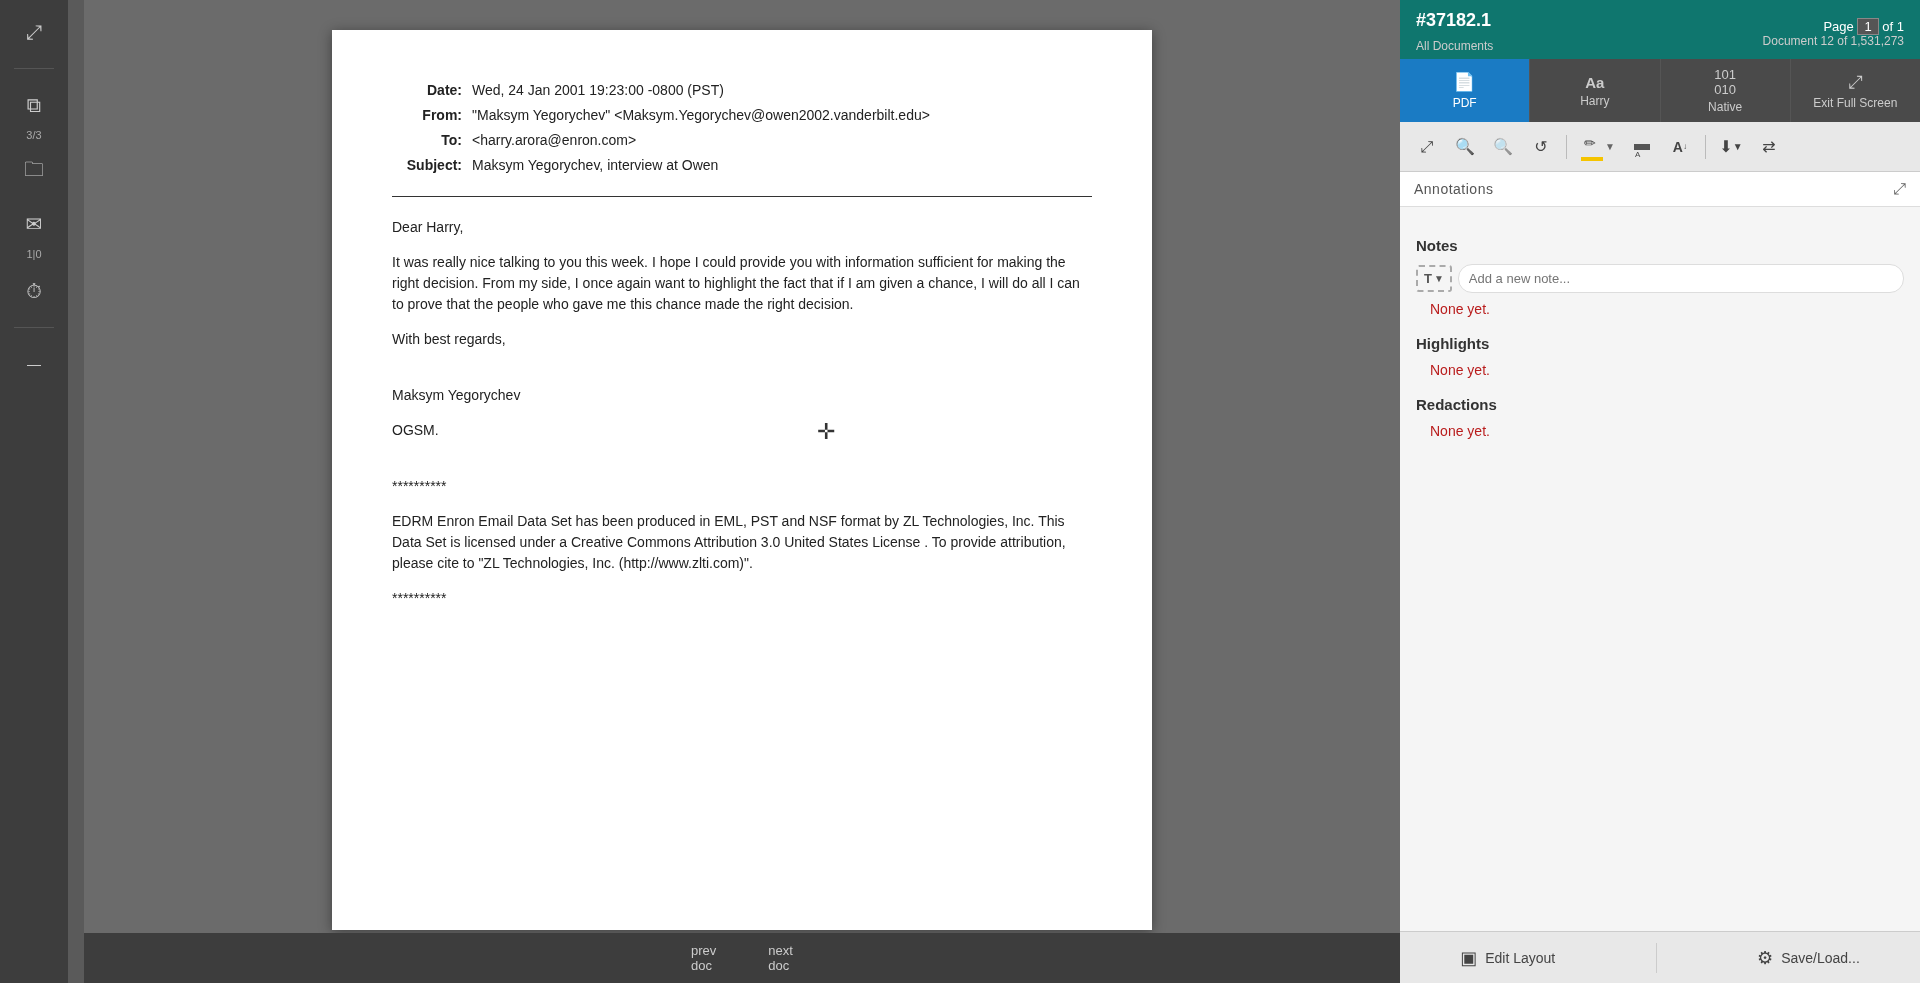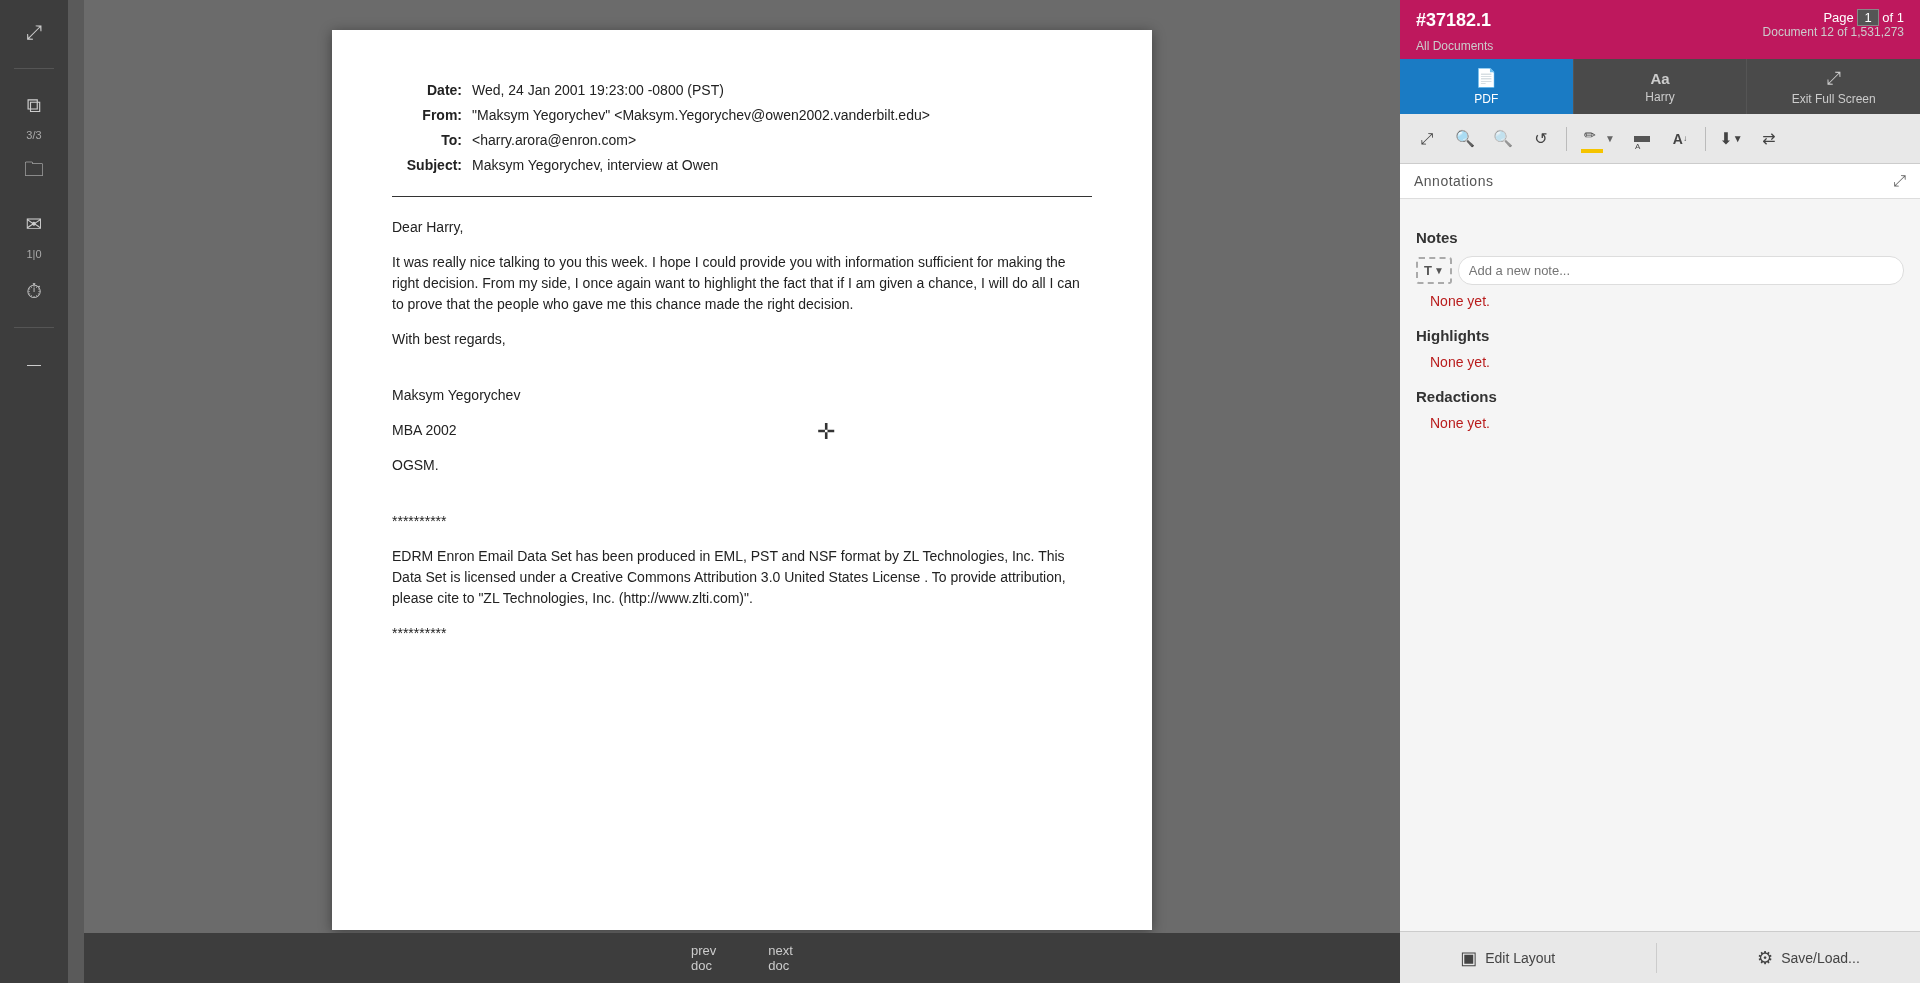--- a/index.html
+++ b/index.html
@@ -139,35 +139,36 @@
     .right-panel {
       width: 520px;
       background: #f0f0f0;
       display: flex;
       flex-direction: column;
       flex-shrink: 0;
     }
 
     
     .rp-header {
-      background: #be185d;
+      background: #0f766e;
       padding: 10px 16px 6px 16px;
       display: flex;
       justify-content: space-between;
       align-items: flex-start;
     }
     .rp-doc-id {
       color: #fff;
       font-size: 18px;
       font-weight: bold;
     }
     .rp-page-info {
       color: #fff;
       font-size: 13px;
       text-align: right;
+      margin-top: 9px;
     }
     .rp-sub-info {
       color: #ccc;
       font-size: 12px;
       margin-top: 8px;
     }
     .rp-doc-count {
       color: #ccc;
       font-size: 12px;
     }
@@ -395,21 +396,20 @@
       </div>
 
       <hr class="email-divider">
 
       <div class="email-body">
         <p>Dear Harry,</p>
         <p>It was really nice talking to you this week. I hope I could provide you with information sufficient for making the right decision. From my side, I once again want to highlight the fact that if I am given a chance, I will do all I can to prove that the people who gave me this chance made the right decision.</p>
         <p>With best regards,</p>
         <br>
         <p>Maksym Yegorychev</p>
-        <p>MBA 2002</p>
         <p>OGSM.</p>
         <br>
         <p>**********</p>
         <p>EDRM Enron Email Data Set has been produced in EML, PST and NSF format by ZL Technologies, Inc. This Data Set is licensed under a Creative Commons Attribution 3.0 United States License . To provide attribution, please cite to "ZL Technologies, Inc. (http://www.zlti.com)".</p>
         <p>**********</p>
       </div>
 
       <div class="move-icon">✛</div>
 
     </div>
@@ -446,20 +446,24 @@
   </div>
 
   <div class="view-tabs">
     <div class="view-tab active">
       <span class="view-tab-icon">📄</span>
       <span>PDF</span>
     </div>
     <div class="view-tab">
       <span class="view-tab-icon" style="font-size:15px; font-weight:bold;">Aa</span>
       <span>Harry</span>
+    </div>
+    <div class="view-tab">
+      <span class="view-tab-icon" style="font-size:13px;">101<br>010</span>
+      <span>Native</span>
     </div>
     <div class="view-tab">
       <span class="view-tab-icon">⤢</span>
       <span>Exit Full Screen</span>
     </div>
   </div>
 
   <div class="rp-toolbar">
     <button class="tb-btn" title="Fit">⤢</button>
     <button class="tb-btn" title="Zoom In">🔍</button>

